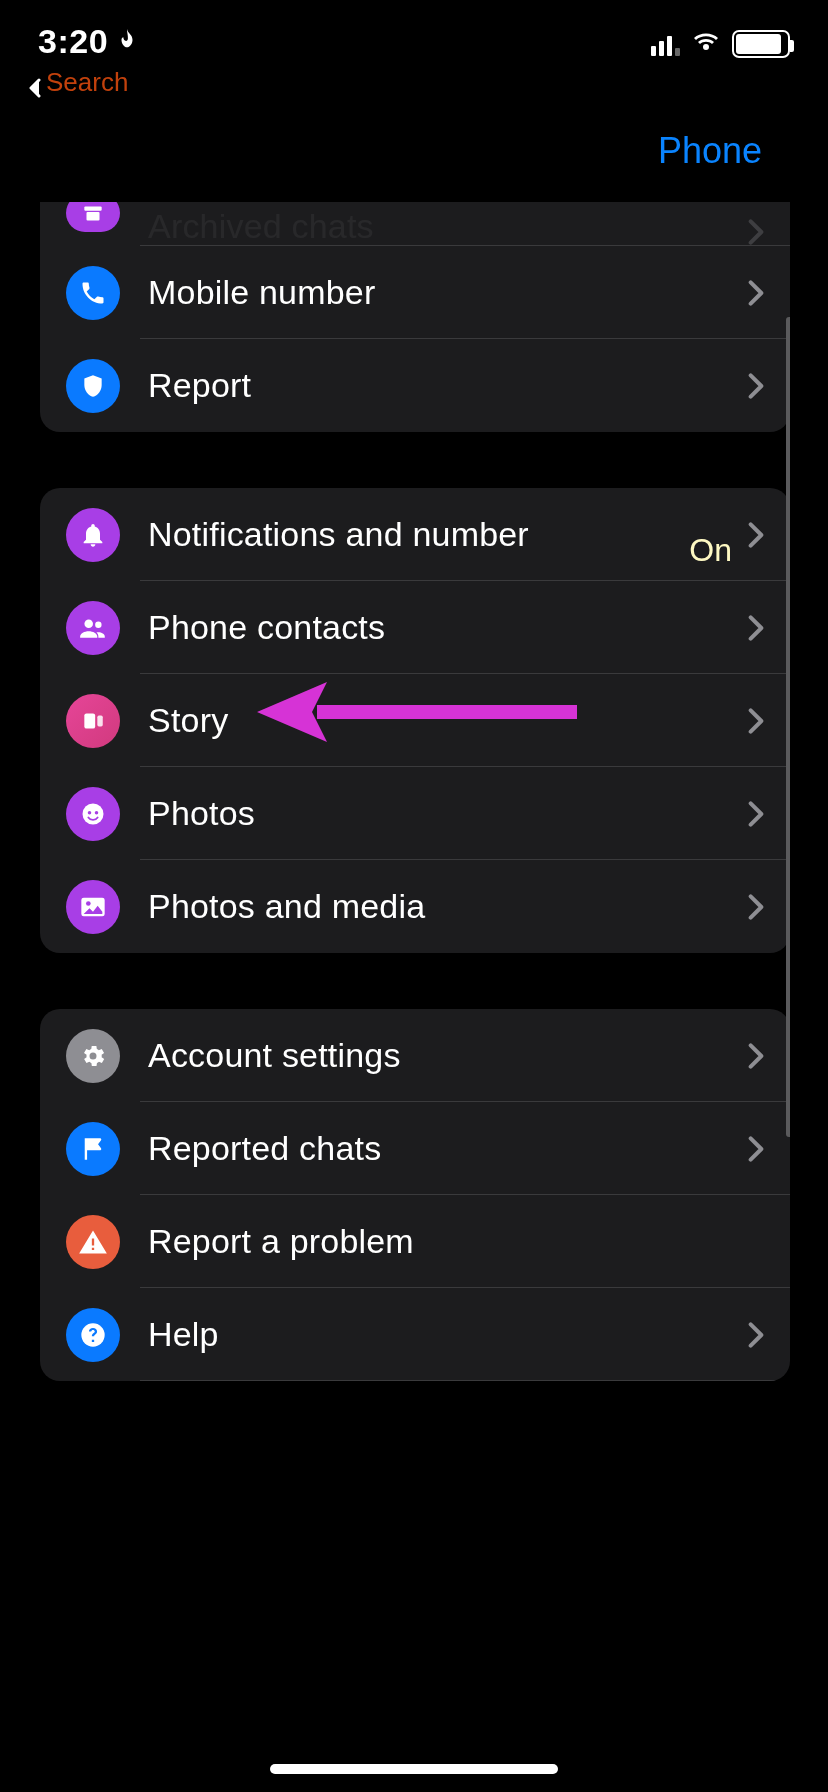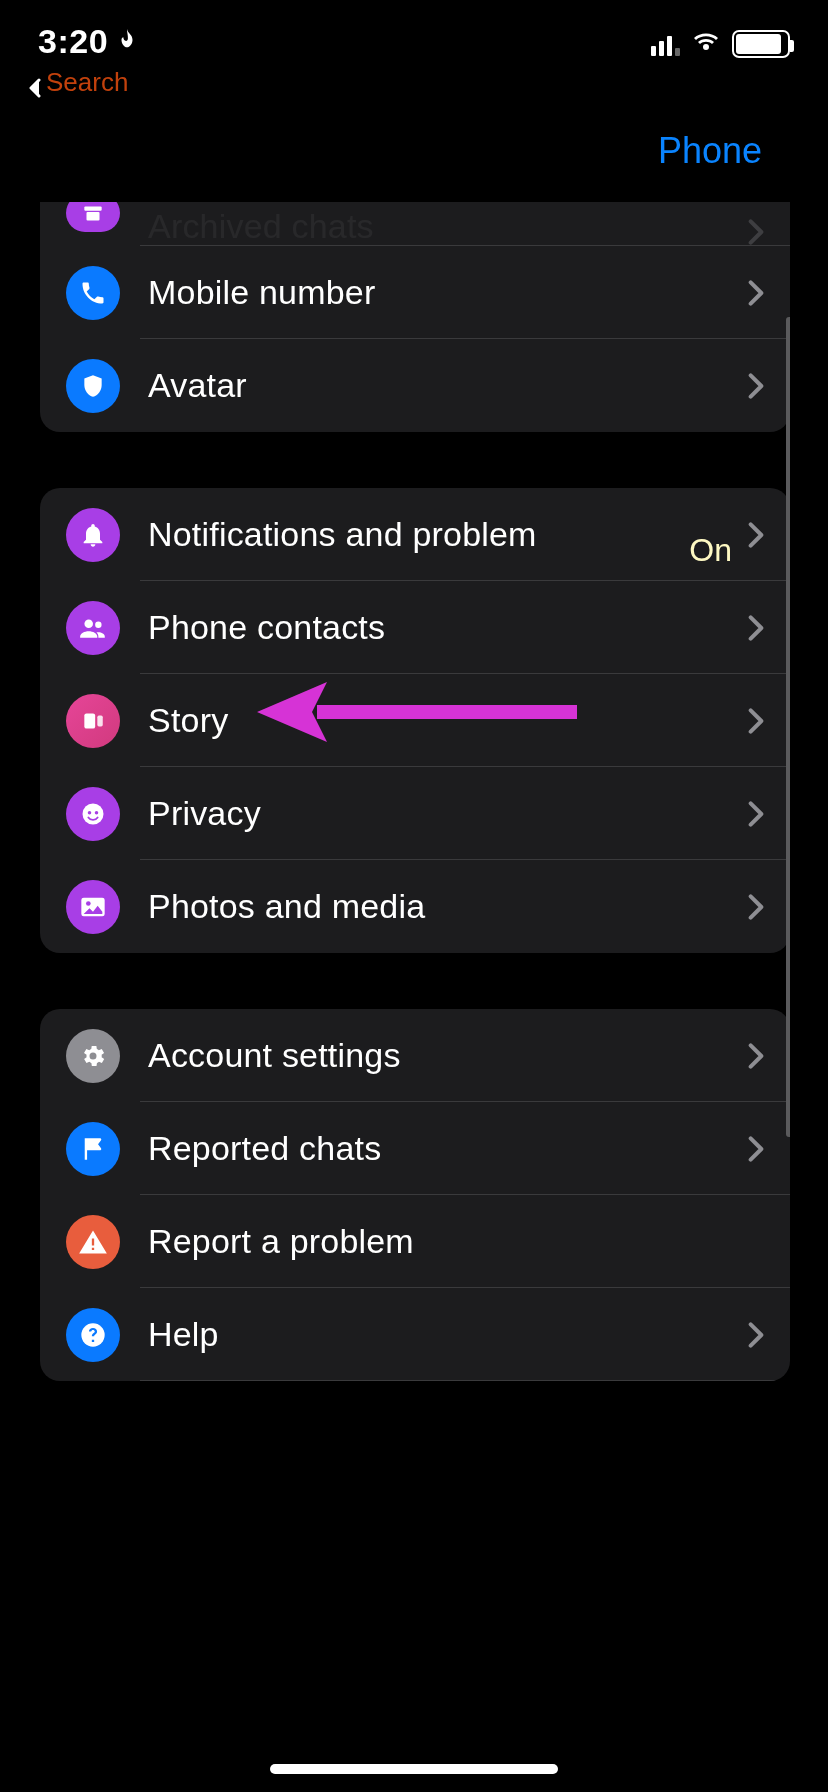--- a/index.html
+++ b/index.html
@@ -117,35 +117,35 @@
             <path d="M2 2l8 8-8 8" stroke="#8e8e93" stroke-width="3" fill="none" stroke-linecap="round" stroke-linejoin="round"></path>
           </svg>
         <div class="divider"></div>
       </div>
       <div class="row">
         <div class="icon-circle bg-blue">
           <svg width="26" height="28" viewBox="0 0 24 24">
               <path fill="#fff" d="M12 2l8 3v6c0 5-3.4 9.7-8 11-4.6-1.3-8-6-8-11V5l8-3z"></path>
             </svg>
         </div>
-        <span class="row-label">Avatar</span>
+        <span class="row-label">Report</span>
         <svg class="chevron" viewBox="0 0 12 20">
             <path d="M2 2l8 8-8 8" stroke="#8e8e93" stroke-width="3" fill="none" stroke-linecap="round" stroke-linejoin="round"></path>
           </svg>
       </div>
     </div>
 
     <div class="group">
       <div class="row">
         <div class="icon-circle bg-purple">
           <svg width="28" height="28" viewBox="0 0 24 24">
               <path fill="#fff" d="M12 22c1.1 0 2-.9 2-2h-4c0 1.1.9 2 2 2zm6-6V11c0-3.1-1.6-5.6-4.5-6.3V4c0-.8-.7-1.5-1.5-1.5S10.5 3.2 10.5 4v.7C7.6 5.4 6 7.9 6 11v5l-2 2v1h16v-1l-2-2z"></path>
             </svg>
         </div>
-        <span class="row-label">Notifications and problem</span>
+        <span class="row-label">Notifications and number</span>
         <span class="row-value">On</span>
         <svg class="chevron" viewBox="0 0 12 20">
             <path d="M2 2l8 8-8 8" stroke="#8e8e93" stroke-width="3" fill="none" stroke-linecap="round" stroke-linejoin="round"></path>
           </svg>
         <div class="divider"></div>
       </div>
       <div class="row">
         <div class="icon-circle bg-purple">
           <svg width="30" height="24" viewBox="0 0 28 20">
               <circle cx="10" cy="6" r="4" fill="#fff"></circle>
@@ -174,21 +174,21 @@
       </div>
       <div class="row">
         <div class="icon-circle bg-purple">
           <svg width="28" height="28" viewBox="0 0 24 24">
               <circle cx="12" cy="12" r="9" fill="#fff"></circle>
               <circle cx="9" cy="11" r="1.5" fill="#a83ee6"></circle>
               <circle cx="15" cy="11" r="1.5" fill="#a83ee6"></circle>
               <path d="M8 15c1 1.5 3 2 4 2s3-.5 4-2" stroke="#a83ee6" stroke-width="1.5" fill="none" stroke-linecap="round"></path>
             </svg>
         </div>
-        <span class="row-label">Privacy</span>
+        <span class="row-label">Photos</span>
         <svg class="chevron" viewBox="0 0 12 20">
             <path d="M2 2l8 8-8 8" stroke="#8e8e93" stroke-width="3" fill="none" stroke-linecap="round" stroke-linejoin="round"></path>
           </svg>
         <div class="divider"></div>
       </div>
       <div class="row">
         <div class="icon-circle bg-purple">
           <svg width="28" height="24" viewBox="0 0 24 20">
               <rect x="2" y="2" width="20" height="16" rx="2" fill="#fff"></rect>
               <circle cx="8" cy="7" r="2" fill="#a83ee6"></circle>

